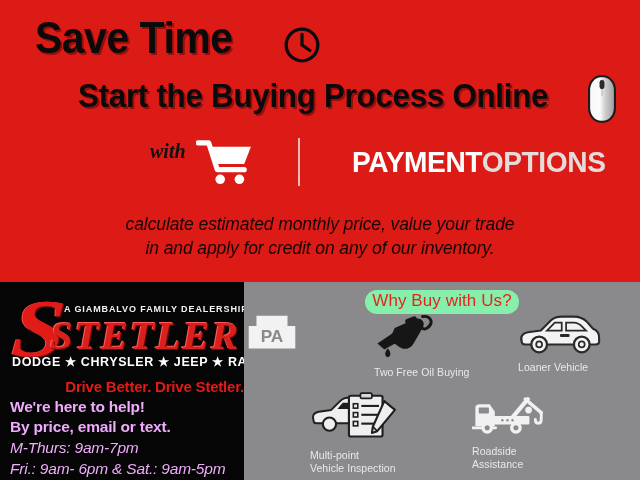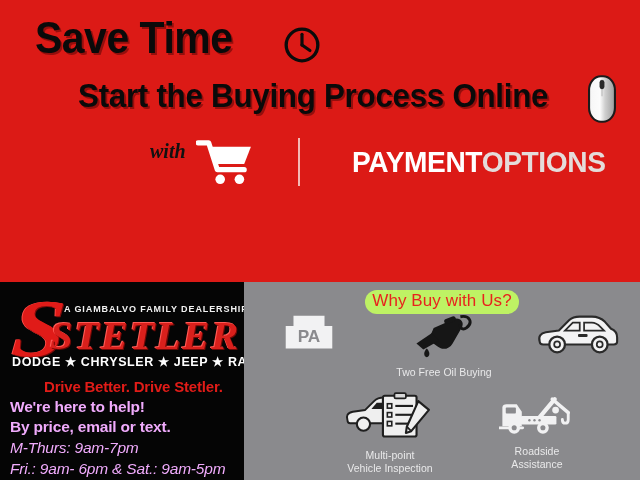--- a/index.html
+++ b/index.html
@@ -188,28 +188,27 @@
     font-size: 12.5px;
     letter-spacing: 0.6px;
     color: #ffffff;
     white-space: nowrap;
     z-index: 3;
   }
   .drive-better {
     position: absolute;
     left: 0; top: 96px;
     width: 244px;
-    text-align: left;
+    text-align: right;
     font-family: "Liberation Sans", sans-serif;
     font-weight: bold;
     font-size: 15px;
     letter-spacing: -0.2px;
     color: #e11c18;
     white-space: nowrap;
-    padding-left: 44px;
   }
 
   .contact {
     position: absolute;
     left: 10px; top: 115px;
     width: 234px;
     color: #f0abfc;
   }
   .contact .c-bold {
     display: block;
@@ -237,33 +236,33 @@
     overflow: hidden;
   }
   .why-buy {
     position: absolute;
     left: 0; top: 8px;
     width: 396px;
     text-align: center;
   }
   .why-buy-inner {
     display: inline-block;
-    background: #bef264;
+    background: #86efac;
     color: #e8231d;
     font-family: "Liberation Sans", sans-serif;
     font-size: 17px;
     letter-spacing: 0.1px;
     padding: 1px 7px 3px 7px;
     border-radius: 12px;
     white-space: nowrap;
   }
 
   .benefit {
     position: absolute;
-    text-align: center;
+    text-align: left;
   }
   .benefit .b-icon {
     display: block;
     margin: 0 auto;
   }
   .benefit .b-label {
     display: block;
     font-family: "Liberation Sans", sans-serif;
     font-size: 10.5px;
     line-height: 12.5px;
@@ -323,20 +322,24 @@
           <circle cx="25" cy="43" r="5" fill="#ffffff"></circle>
           <circle cx="45" cy="43" r="5" fill="#ffffff"></circle>
         </svg>
       </span>
       <span class="po-divider"></span>
       <span class="po-text">
         <span class="pay">PAYMENT</span><span class="opt">OPTIONS</span>
       </span>
     </div>
 
+    <div class="tagline">
+      <span>calculate estimated monthly price, value your trade</span>
+      <span>in and apply for credit on any of our inventory.</span>
+    </div>
   </div>
 
   <div class="left-panel">
 
     <div class="stetler-logo">
       <div class="stetler-s">S</div>
       <div class="giambalvo">A GIAMBALVO FAMILY DEALERSHIP</div>
       <div class="stetler-word">STETLER</div>
       <div class="brand-line">DODGE ★ CHRYSLER ★ JEEP ★ RAM</div>
     </div>
@@ -385,20 +388,21 @@
           <path d="M4 32 C2 26 5 22 11 21 L26 19 L38 7 C41 4 45 3 50 3 L64 3 C70 3 75 5 79 9 L86 17 C91 19 93 22 93 27 L93 32 C93 34 91 35 89 35 L8 35 C5 35 4 34 4 32 Z" fill="#f3f3f4" stroke="#2a2a2a" stroke-width="2.4" stroke-linejoin="round"></path>
           <path d="M42 10 L50 10 L50 19 L33 19 Z" fill="none" stroke="#2a2a2a" stroke-width="2"></path>
           <path d="M55 10 L64 10 C68 10 71 12 74 15 L78 19 L55 19 Z" fill="none" stroke="#2a2a2a" stroke-width="2"></path>
           <rect x="48" y="23" width="11" height="3.5" rx="1.2" fill="#2a2a2a"></rect>
           <circle cx="24" cy="35" r="9" fill="#f3f3f4" stroke="#2a2a2a" stroke-width="2.6"></circle>
           <circle cx="24" cy="35" r="3.4" fill="none" stroke="#2a2a2a" stroke-width="2"></circle>
           <circle cx="73" cy="35" r="9" fill="#f3f3f4" stroke="#2a2a2a" stroke-width="2.6"></circle>
           <circle cx="73" cy="35" r="3.4" fill="none" stroke="#2a2a2a" stroke-width="2"></circle>
         </svg>
       </span>
+      <span class="b-label">Loaner Vehicle</span>
     </div>
 
     <div class="benefit b-multi">
       <span class="b-icon">
         <svg viewBox="0 0 104 56" width="92" height="50">
 
           <path d="M4 32 C2 27 4 23 10 22 L24 20 L34 10 C37 7 41 6 45 6 L58 6 C62 6 66 8 69 11 L74 18 C79 20 81 23 81 27 L81 32 C81 34 80 35 78 35 L7 35 C5 35 4 34 4 32 Z" fill="#efefef" stroke="#1f1f1f" stroke-width="2.2" stroke-linejoin="round"></path>
           <path d="M37 12 H56 L62 19 H31 Z" fill="#1f1f1f"></path>
           <circle cx="22" cy="36" r="7.5" fill="#efefef" stroke="#1f1f1f" stroke-width="2.4"></circle>
           <circle cx="64" cy="36" r="7.5" fill="#efefef" stroke="#1f1f1f" stroke-width="2.4"></circle>

